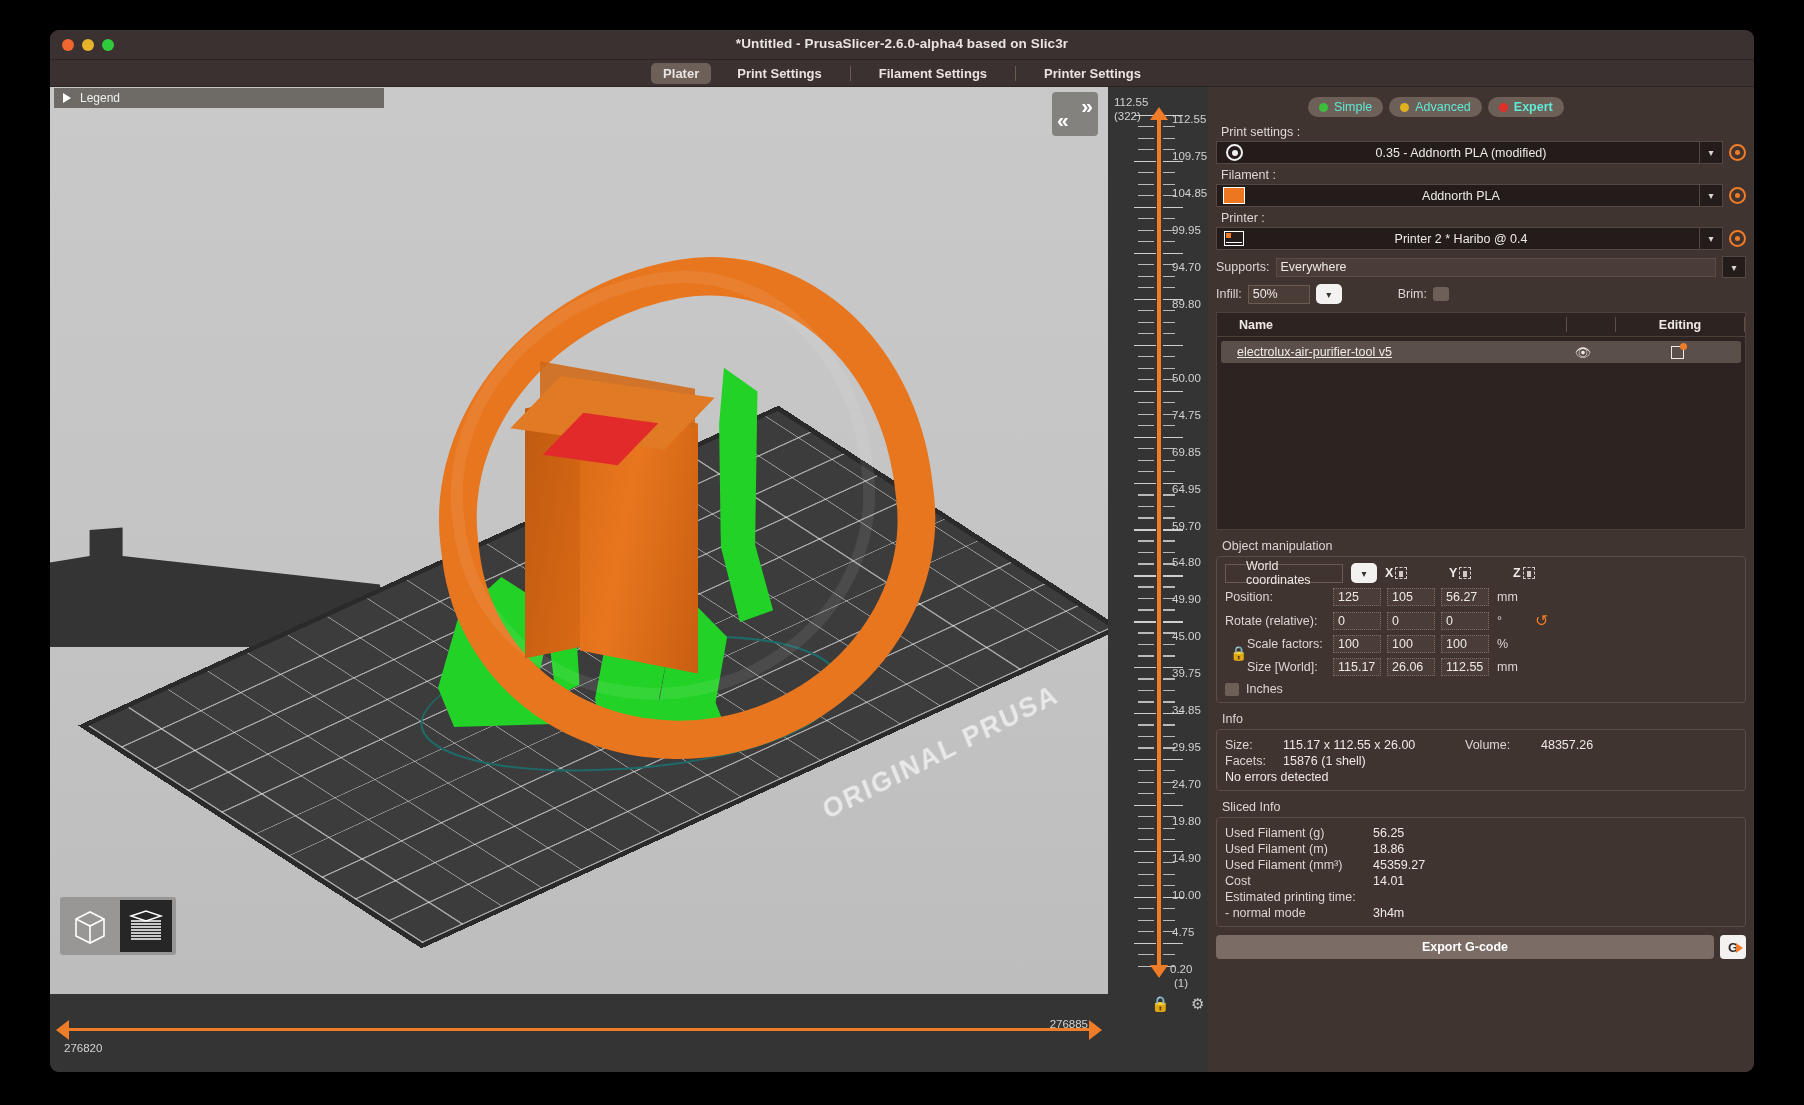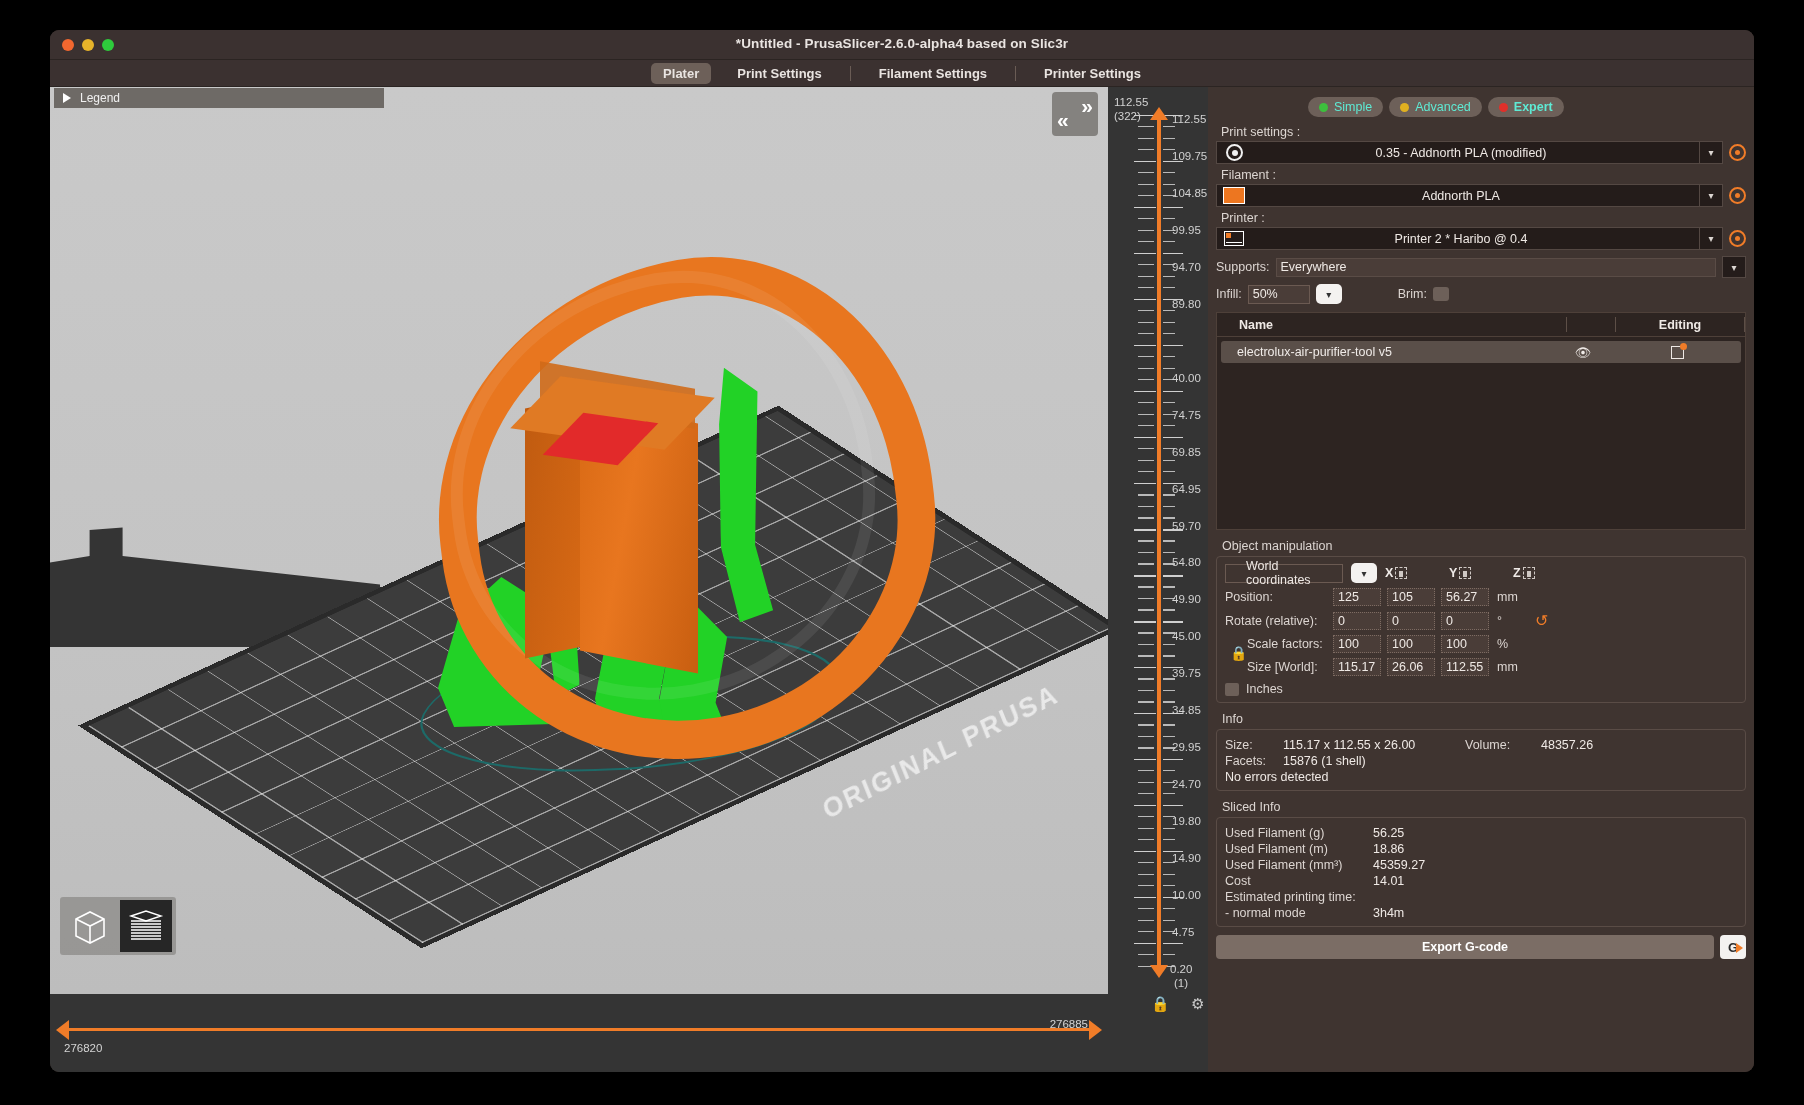--- a/index.html
+++ b/index.html
@@ -149,21 +149,21 @@
   
   .objlist{margin-top:8px;background:#2d2421;border:1px solid #4e4039;height:218px;box-sizing:border-box;}
   .objhead{display:flex;height:23px;align-items:center;border-bottom:1px solid #4e4039;}
   .oh-name{flex:1;color:#efe9e5;font-size:12.5px;font-weight:bold;padding-left:22px;}
   .oh-s1{width:1px;height:15px;background:#5d4f47;}
   .oh-mid{width:48px;}
   .oh-s2{width:1px;height:15px;background:#5d4f47;}
   .oh-edit{width:128px;text-align:center;color:#efe9e5;font-size:12.5px;font-weight:bold;}
   .oh-s3{width:1px;height:15px;background:#5d4f47;}
   .objrow{margin:4px 4px 0 4px;height:22px;background:#5a4f49;border-radius:3px;display:flex;align-items:center;}
-  .or-name{flex:1;color:#f0ebe8;font-size:12.5px;padding-left:16px;}
+  .or-name{flex:1;color:#f0ebe8;font-size:12.5px;padding-left:16px;text-decoration:underline;}
   .or-eye{width:60px;text-align:center;color:#f0ebe8;font-size:13px;}
   .or-edit{width:128px;display:flex;align-items:center;justify-content:center;}
   .editico{width:13px;height:13px;border:1.5px solid #efe9e5;position:relative;box-sizing:border-box;}
   .editico:after{content:"";position:absolute;right:-4px;top:-4px;width:7px;height:7px;border-radius:50%;background:#f07c28;}
 
   
   .sec-title{color:#ddd6d2;font-size:12.5px;margin:9px 0 3px 6px;}
   .sec-box{border:1px solid #5a4c46;border-radius:4px;padding:6px 8px;box-sizing:border-box;}
   .om-top{display:flex;align-items:center;gap:8px;}
   .om-combo{width:118px;height:19px;background:#3f3430;border:1px solid #6b5a52;color:#efe9e5;font-size:12.5px;display:flex;align-items:center;padding-left:20px;box-sizing:border-box;}
@@ -294,21 +294,21 @@
       <div class="vs-lock">🔒</div>
       <div class="vs-gear">⚙</div>
       <div id="vs-labels">
           <div class="vs-lbl" style="top: 26px;">112.55</div>
           <div class="vs-lbl" style="top: 62.9565px;">109.75</div>
           <div class="vs-lbl" style="top: 99.913px;">104.85</div>
           <div class="vs-lbl" style="top: 136.87px;">99.95</div>
           <div class="vs-lbl" style="top: 173.826px;">94.70</div>
           <div class="vs-lbl" style="top: 210.783px;">89.80</div>
           <div class="vs-lbl" style="top: 247.739px; padding-left: 40px;">84.90</div>
-          <div class="vs-lbl" style="top: 284.696px;">40.00</div>
+          <div class="vs-lbl" style="top: 284.696px;">50.00</div>
           <div class="vs-lbl" style="top: 321.652px;">74.75</div>
           <div class="vs-lbl" style="top: 358.609px;">69.85</div>
           <div class="vs-lbl" style="top: 395.565px;">64.95</div>
           <div class="vs-lbl" style="top: 432.522px;">59.70</div>
           <div class="vs-lbl" style="top: 469.478px;">54.80</div>
           <div class="vs-lbl" style="top: 506.435px;">49.90</div>
           <div class="vs-lbl" style="top: 543.391px;">45.00</div>
           <div class="vs-lbl" style="top: 580.348px;">39.75</div>
           <div class="vs-lbl" style="top: 617.304px;">34.85</div>
           <div class="vs-lbl" style="top: 654.261px;">29.95</div>

